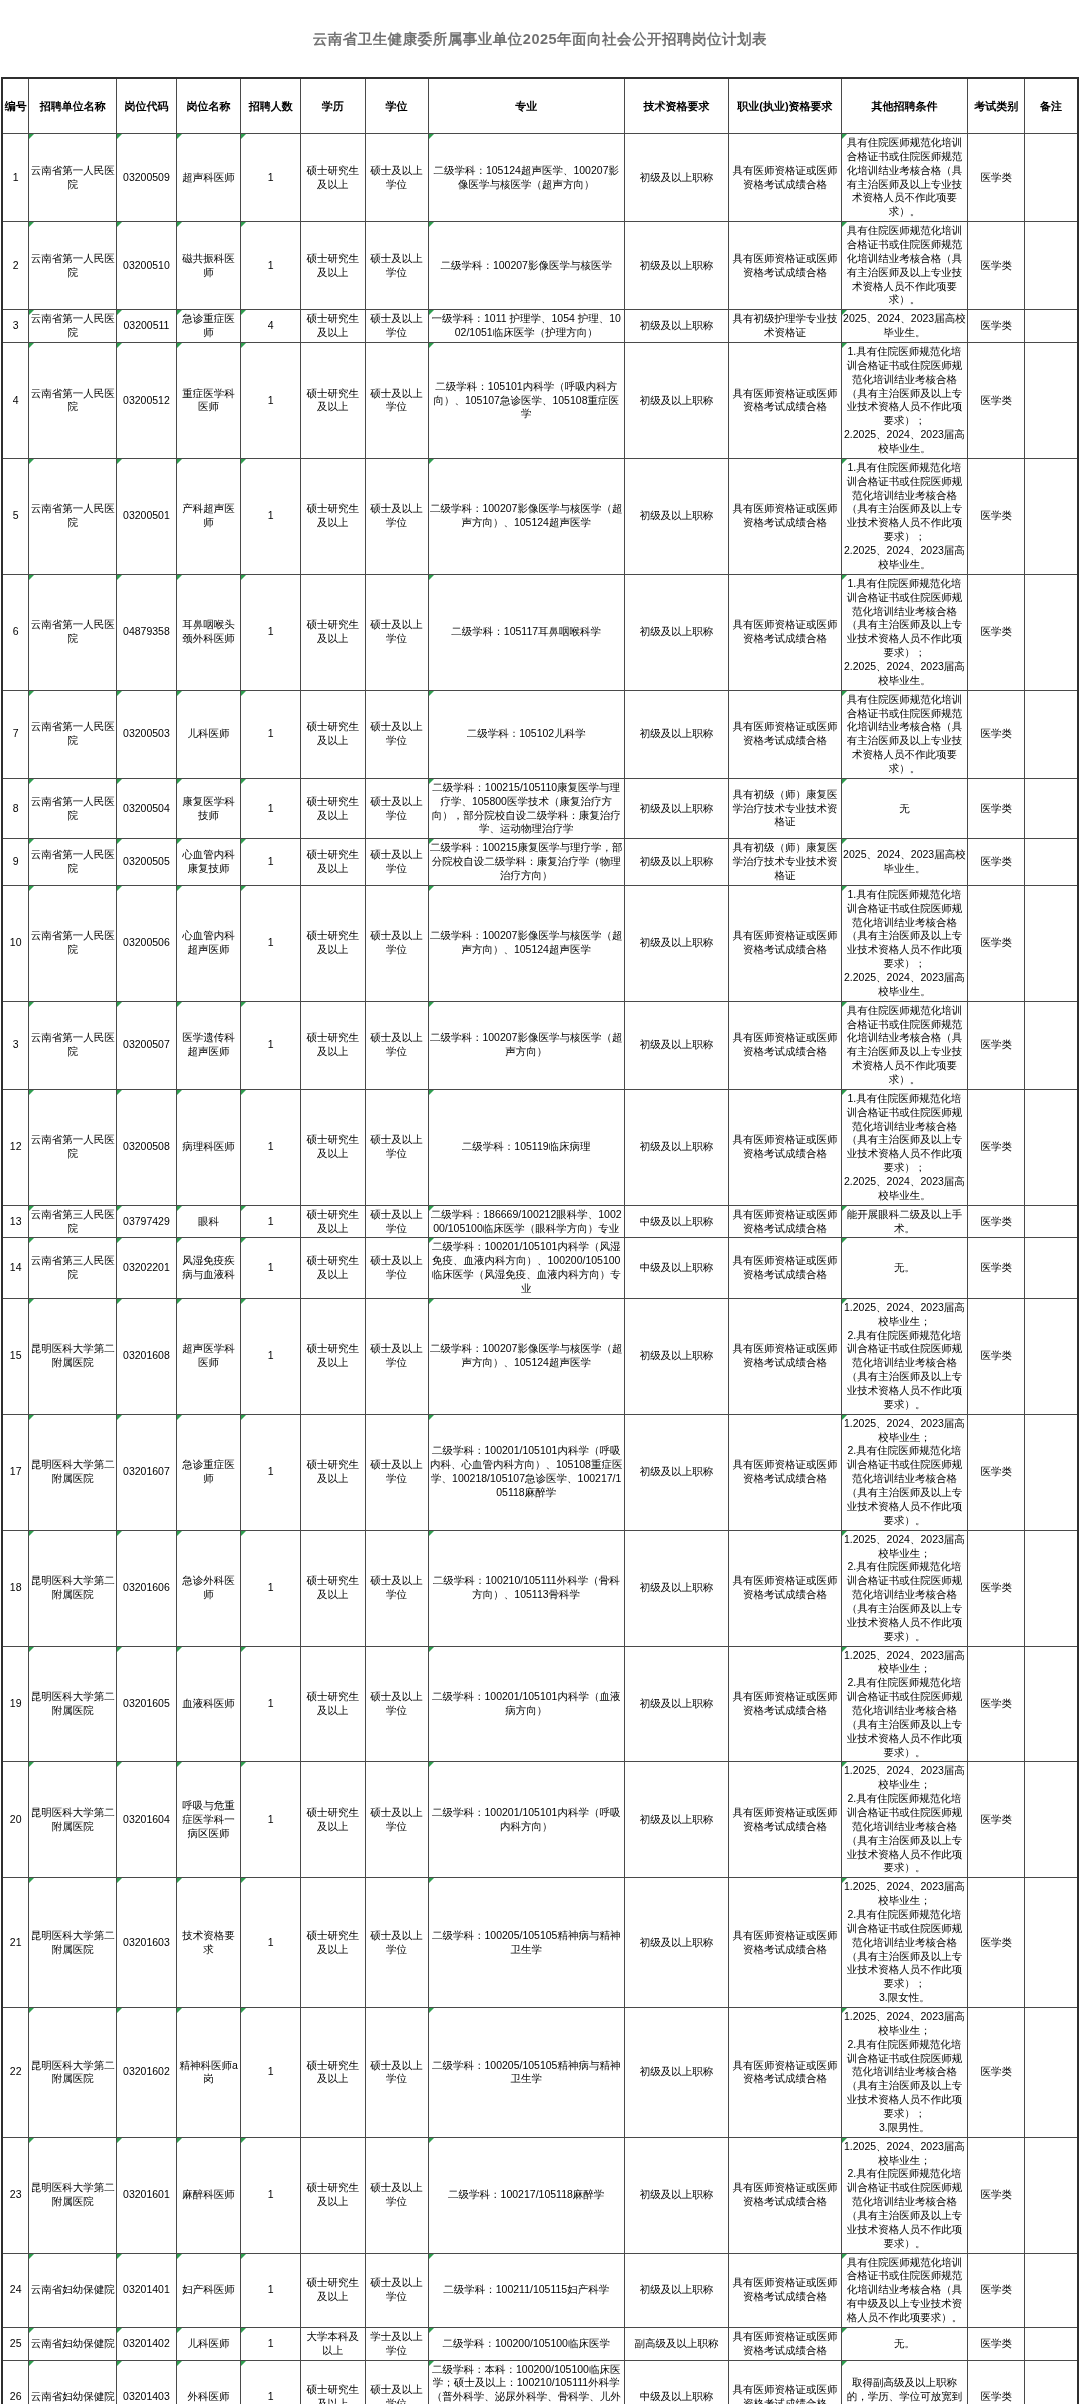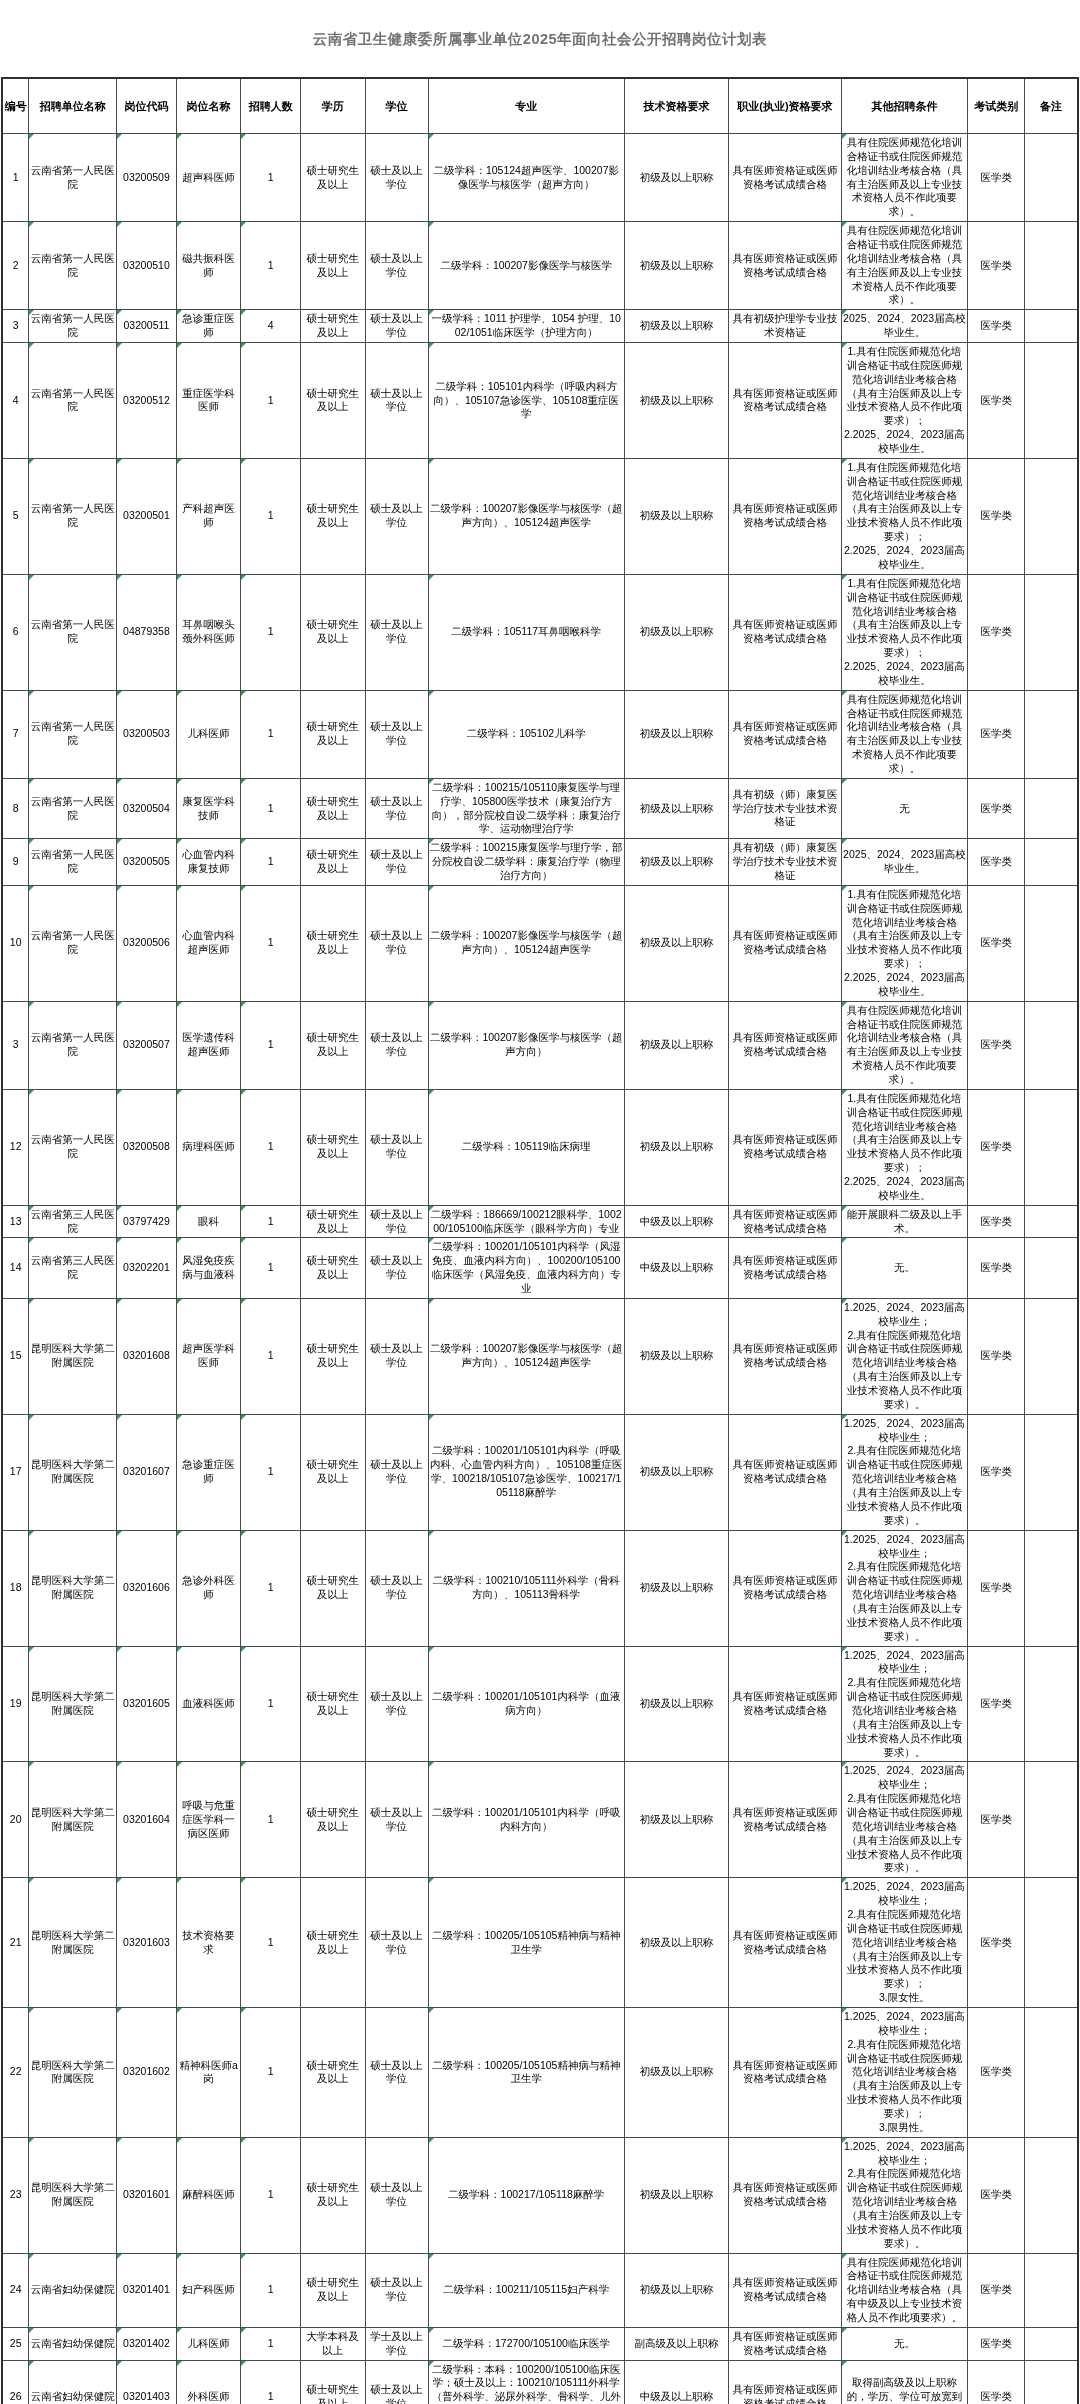--- a/index.html
+++ b/index.html
@@ -431,21 +431,21 @@
           <td class="col-note"></td>
         </tr>
         <tr>
           <td class="col-num">25</td>
           <td class="col-unit marked">云南省妇幼保健院</td>
           <td class="col-code marked">03201402</td>
           <td class="col-post marked">儿科医师</td>
           <td class="col-count marked">1</td>
           <td class="col-edu">大学本科及以上</td>
           <td class="col-degree">学士及以上学位</td>
-          <td class="col-major marked">二级学科：172700/105100临床医学</td>
+          <td class="col-major marked">二级学科：100200/105100临床医学</td>
           <td class="col-tech">副高级及以上职称</td>
           <td class="col-qual">具有医师资格证或医师资格考试成绩合格</td>
           <td class="col-other marked">无。</td>
           <td class="col-exam">医学类</td>
           <td class="col-note"></td>
         </tr>
         <tr>
           <td class="col-num">26</td>
           <td class="col-unit marked">云南省妇幼保健院</td>
           <td class="col-code marked">03201403</td>

